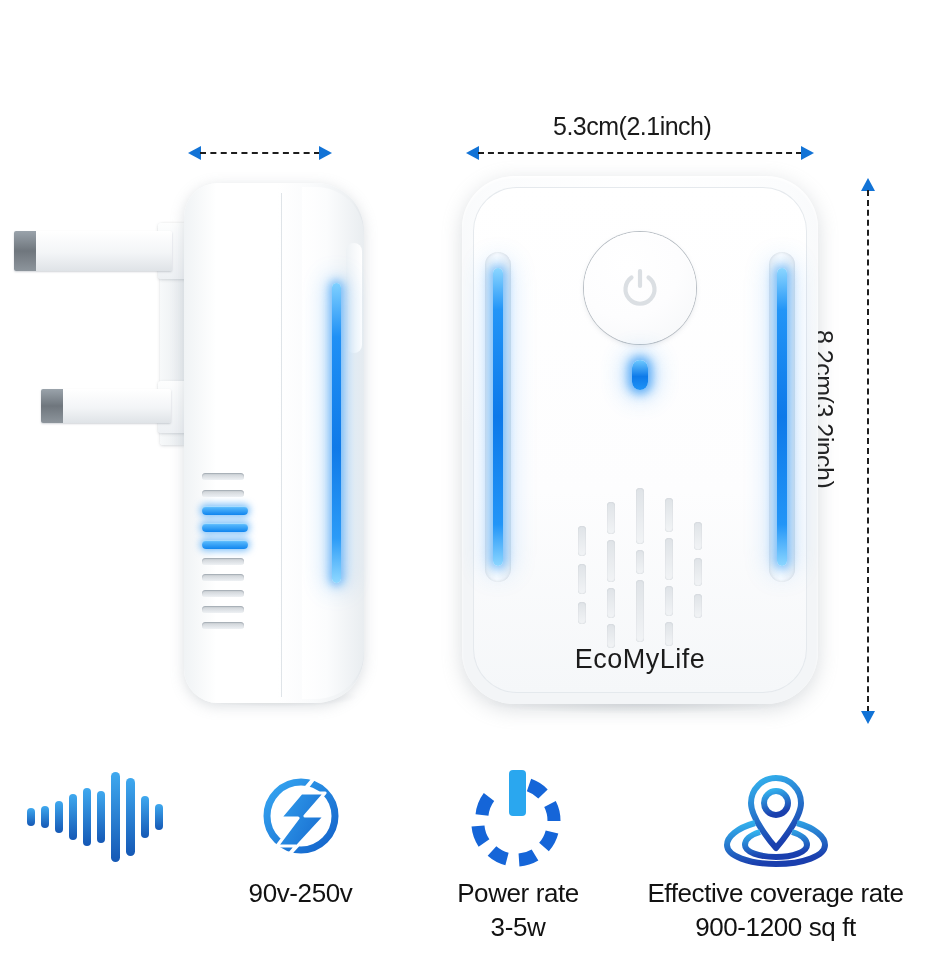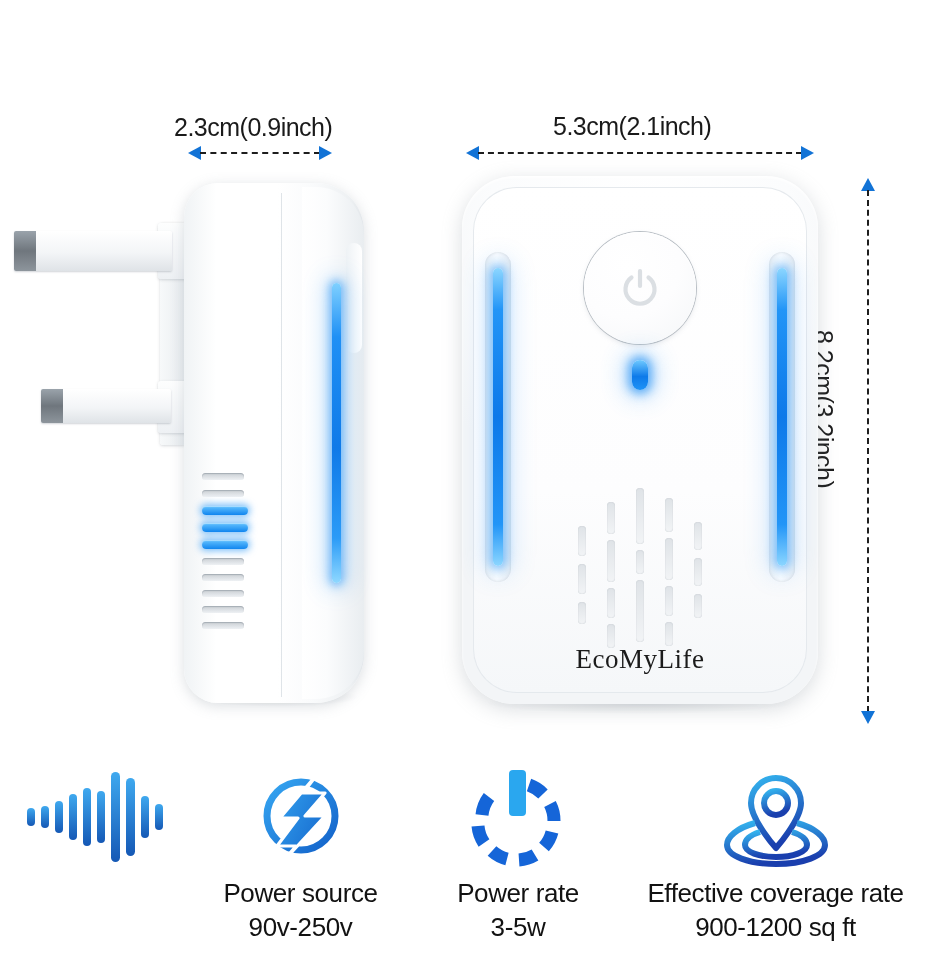--- a/index.html
+++ b/index.html
@@ -192,21 +192,21 @@
   .grille{position:absolute;left:50%;top:312px;margin-left:-62px;width:124px;height:164px;}
   .slot{
     position:absolute;width:8px;border-radius:5px;
     background:linear-gradient(180deg,#dfe3e7,#f2f4f6);
     box-shadow:inset 0 0 1px rgba(165,173,181,.9);
   }
 
   .brand{
     position:absolute;left:0;right:0;top:468px;text-align:center;
     font-size:27px;letter-spacing:0.5px;color:#1b1b1b;
-    font-family:Liberation Serif, serif;
+    font-family:Liberation Sans, sans-serif;
   }
   .front-shadow{
     position:absolute;left:26px;top:516px;width:304px;height:22px;
     background:radial-gradient(ellipse at center,rgba(150,158,166,.28),rgba(255,255,255,0) 72%);
     border-radius:50%;
   }
 
   
   .features{
     position:absolute;left:0;top:760px;width:928px;height:197px;
@@ -225,21 +225,20 @@
   #feature-1{flex:0 0 225px;}
   #feature-2{flex:0 0 210px;}
   #feature-3{flex:0 0 305px;}
 </style>
 </head>
 <body>
 
 <div class="stage">
 
 
-  <div class="dim-label" id="dim-w1-label">2.3cm(0.9inch)</div>
   <div class="dim-line" id="dim-w1-line">
     <span class="arrow-l"></span>
     <span class="dash"></span>
     <span class="arrow-r"></span>
   </div>
 
   <div class="dim-label" id="dim-w2-label">5.3cm(2.1inch)</div>
   <div class="dim-line" id="dim-w2-line">
     <span class="arrow-l"></span>
     <span class="dash"></span>
@@ -368,21 +367,20 @@
             <linearGradient id="gBolt" x1="0" y1="0" x2="1" y2="1">
               <stop offset="0%" stop-color="#36a7f2"></stop>
               <stop offset="100%" stop-color="#1261c9"></stop>
             </linearGradient>
           </defs>
           <circle cx="55" cy="56" r="34" fill="none" stroke="url(#gBolt)" stroke-width="7"></circle>
           <path d="M73 12 L34 58 L52 58 L31 86 L50 86 L33 106 L79 56 L59 56 L79 33 L57 33 Z" fill="url(#gBolt)" stroke="#ffffff" stroke-width="3.2" stroke-linejoin="round"></path>
         </svg>
       </div>
       <div class="feature-text">
-        <div class="line">Power source</div>
         <div class="line">90v-250v</div>
       </div>
     </div>
 
     <div class="feature" id="feature-2">
       <div class="feature-icon">
         <svg width="110" height="104" viewBox="0 0 110 104">
           <g fill="none" stroke="#1565d8" stroke-width="13" stroke-linecap="butt">
             <path d="M26 33 A36 36 0 0 0 19 51"></path>
             <path d="M15 62 A36 36 0 0 0 21 79"></path>

